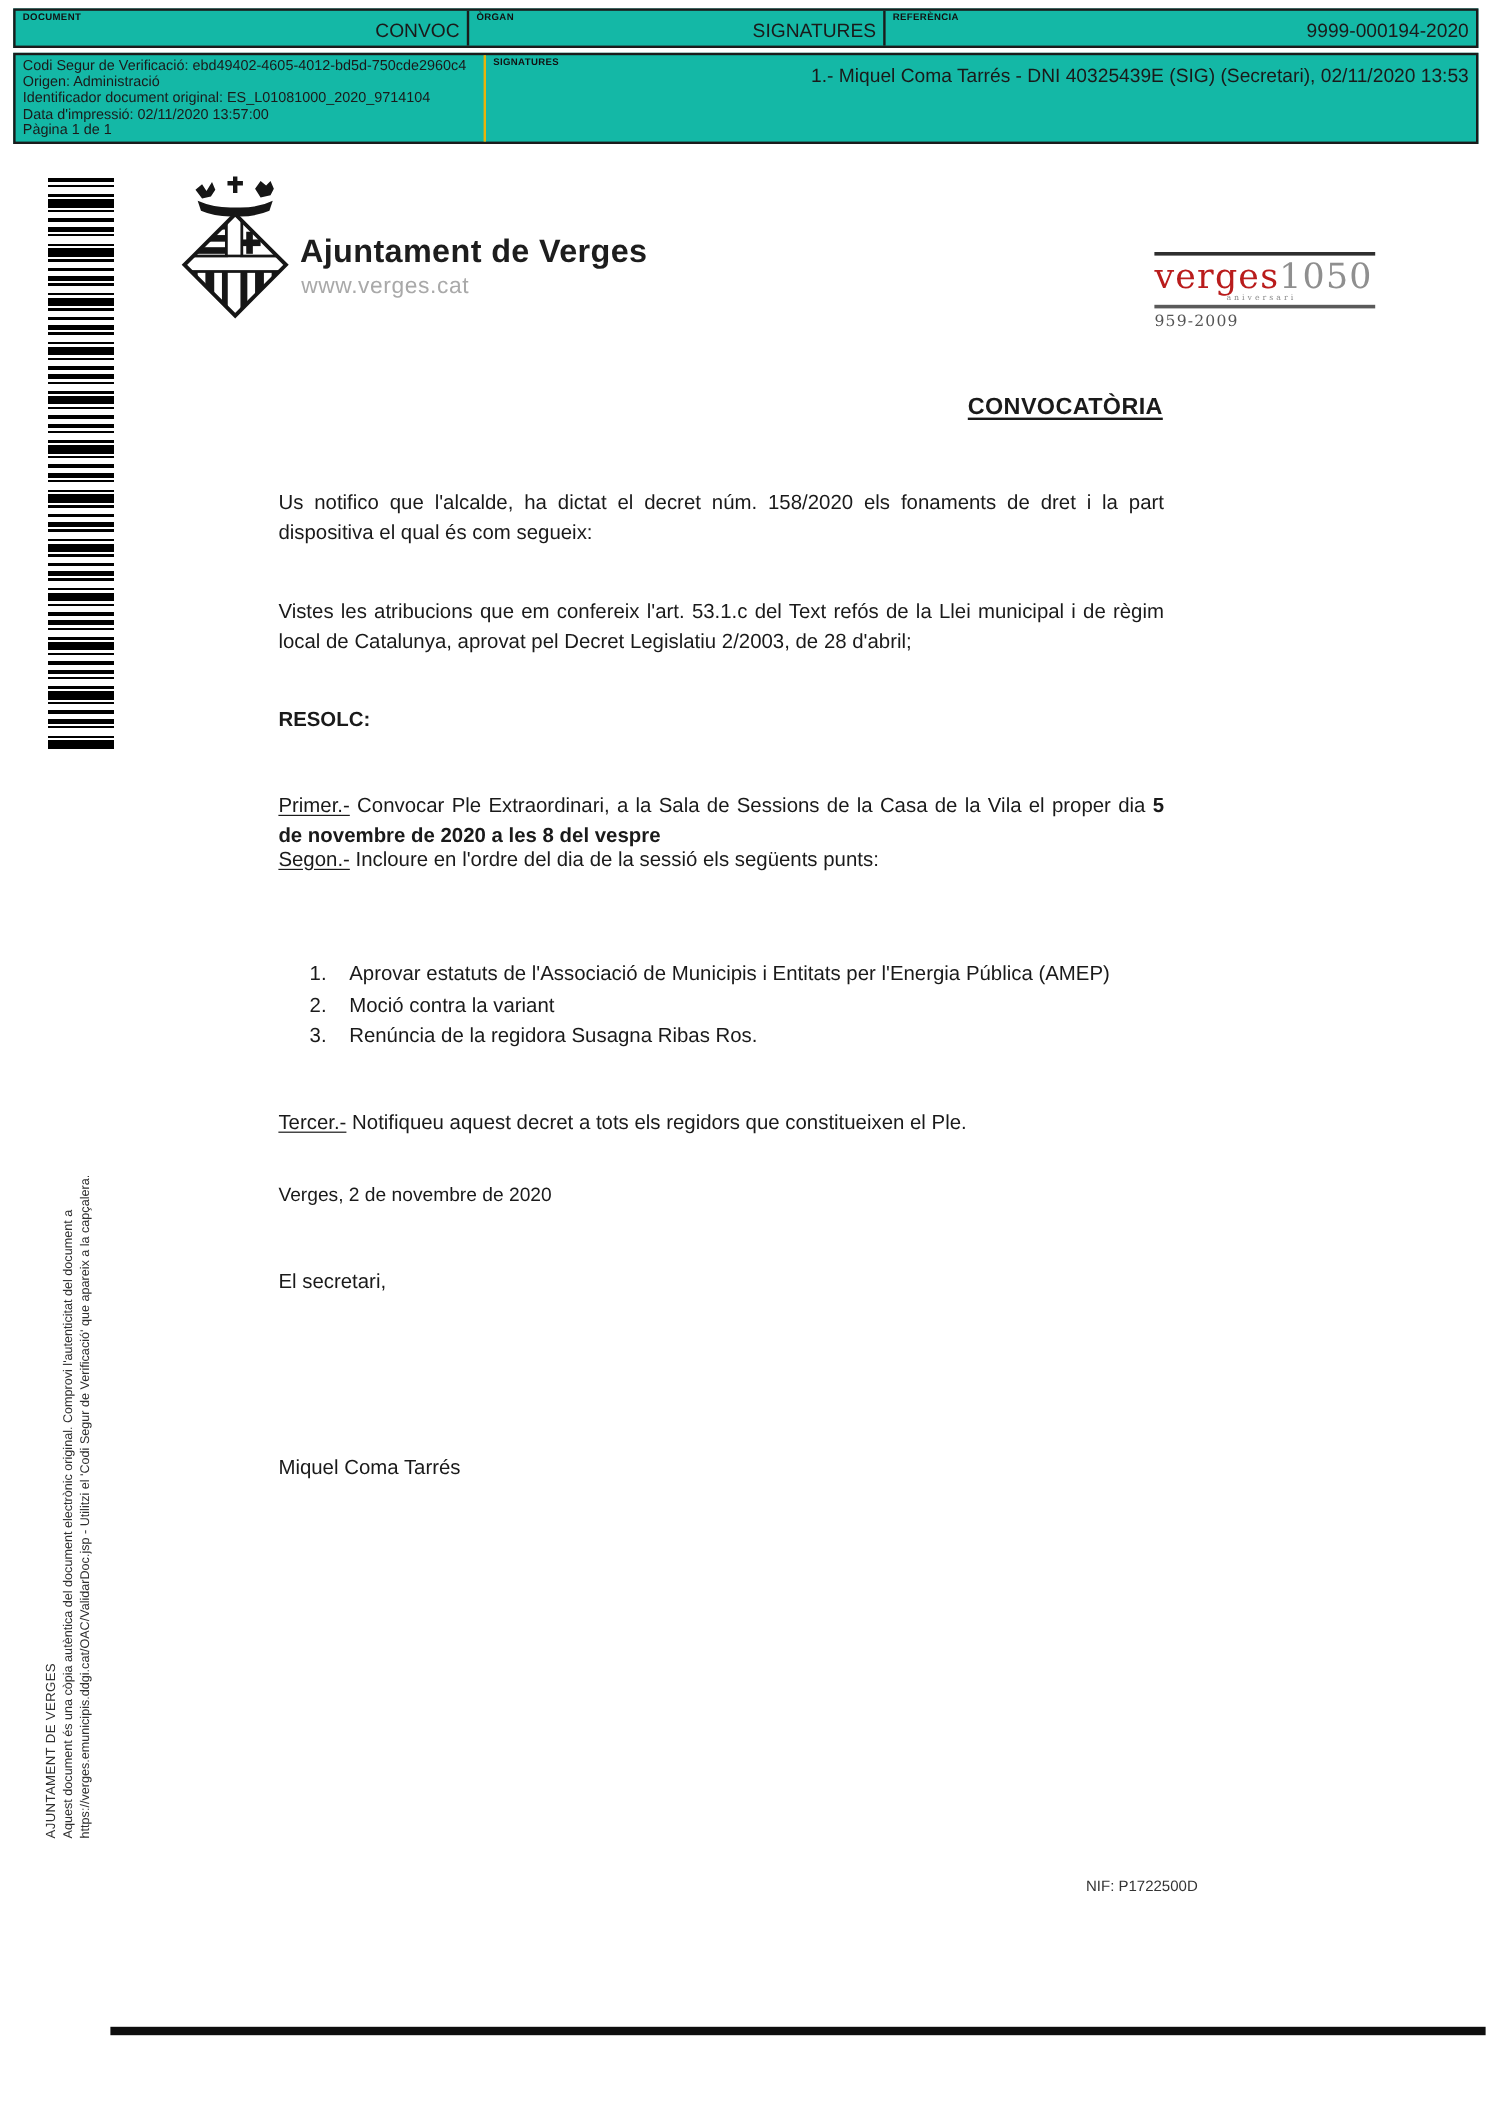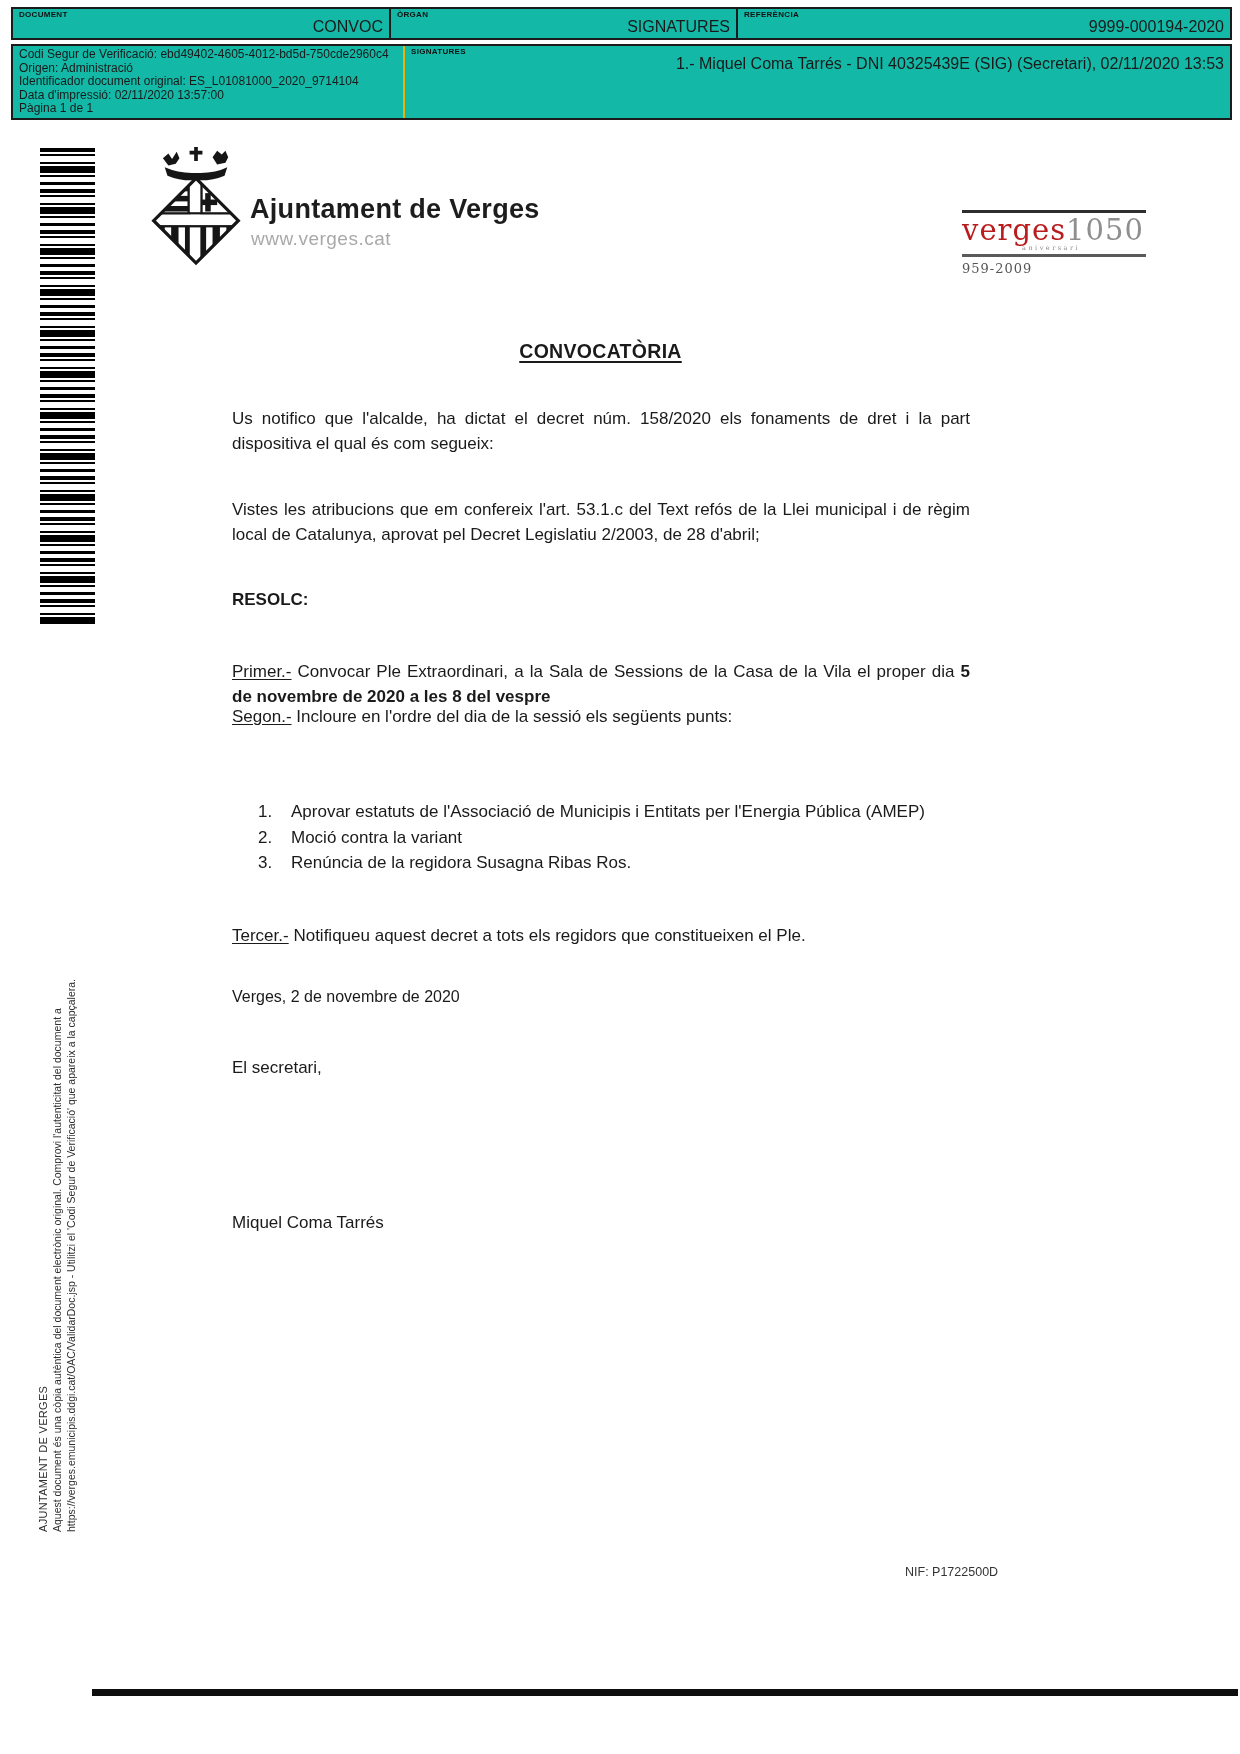--- a/index.html
+++ b/index.html
@@ -42,21 +42,21 @@
   .anniv-rule-top{height:3px;background:#2e2e2e;}
   .anniv-word{font-family:"DejaVu Serif",serif;font-size:29px;line-height:33px;letter-spacing:1px;margin-top:1px;}
   .anniv-word .w{color:#b91c1c;}
   .anniv-word .n{color:#8f8f8f;}
   .anniv-sub{font-family:"DejaVu Serif",serif;font-size:6.5px;letter-spacing:2.5px;color:#8a8a8a;
              margin:-3px 0 2px 60px;}
   .anniv-rule-bot{height:2.5px;background:#5a5a5a;}
   .anniv-years{font-family:"DejaVu Serif",serif;font-size:13px;color:#555;margin-top:4px;letter-spacing:1px;}
 
   
-  .doc-title{position:absolute;left:232px;top:340px;width:737px;text-align:center;
+  .doc-title{position:absolute;left:232px;top:328px;width:737px;text-align:right;
              font-size:19.5px;font-weight:bold;letter-spacing:.3px;
              text-decoration:underline;text-underline-offset:3px;text-decoration-thickness:2px;}
   .para{position:absolute;left:232px;width:738px;font-size:17px;line-height:25px;text-align:justify;}
   .p1{top:406px;} .p2{top:497px;}
   .resolc{position:absolute;left:232px;top:590px;font-size:17px;font-weight:bold;}
   .p-primer{top:659px;}
   .p-segon{top:704px;text-align:left;}
   .p-tercer{top:923px;text-align:left;}
   .u-label{text-decoration:underline;text-underline-offset:2px;}
   .b{font-weight:bold;}

